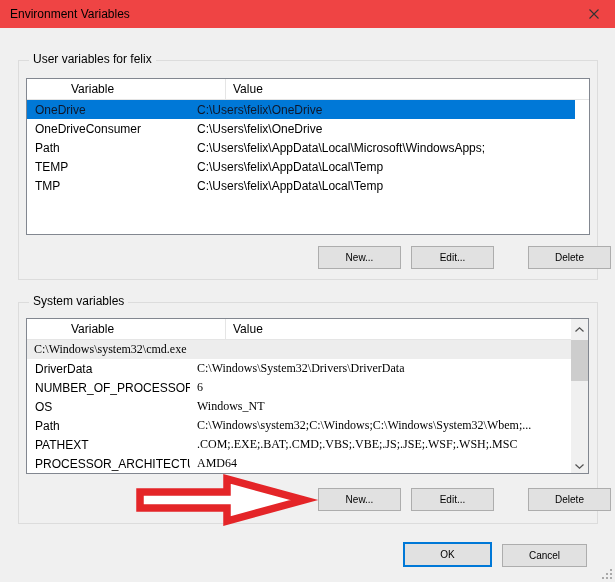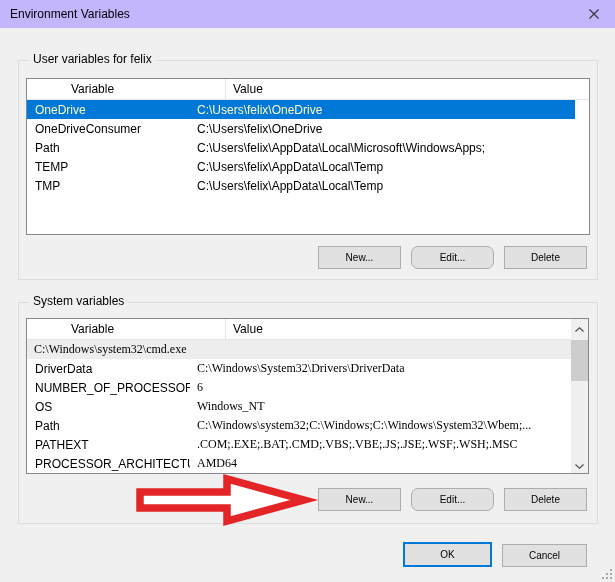--- a/index.html
+++ b/index.html
@@ -2,57 +2,57 @@
 <html><head>
 <meta charset="utf-8">
 <style>
   * { margin:0; padding:0; box-sizing:border-box; }
   html,body { background:#f0f0f0; }
   body { font-family:"Liberation Sans","DejaVu Sans",sans-serif; font-size:12px; color:#000; }
 
   .dialog { position:relative; width:615px; height:582px; background:#f0f0f0; overflow:hidden; }
 
   
-  .titlebar { position:absolute; top:0; left:0; width:615px; height:28px; background:#c4b5fd; }
+  .titlebar { position:absolute; top:0; left:0; width:615px; height:28px; background:#ef4444; }
   .title-text { position:absolute; left:10px; top:0; line-height:28px; color:#000; }
   .close-btn { position:absolute; top:0; right:0; width:42px; height:28px; display:flex; align-items:center; justify-content:center; cursor:default; }
   .close-btn svg { display:block; }
 
   
   .group { position:absolute; left:18px; width:580px; border:1px solid #dcdcdc; }
   .group-user { top:60px; height:220px; }
   .group-system { top:302px; height:222px; }
   .group-label { position:absolute; top:-9px; left:10px; background:#f0f0f0; padding:0 4px; white-space:nowrap; }
 
   
   .listview { position:absolute; background:#ffffff; border:1px solid #828790; overflow:hidden; }
   .lv-user { left:26px; top:78px; width:564px; height:157px; }
   .lv-system { left:26px; top:318px; width:563px; height:156px; }
   .lv-header { display:flex; height:21px; border-bottom:1px solid #e5e5e5; background:#fff; }
   .lv-header .hcol1 { width:163px; padding:3px 0 0 8px; border-right:1px solid #e5e5e5; white-space:nowrap; overflow:hidden;margin-left:36px; }
   .lv-header .hcol2 { flex:1; padding:3px 0 0 7px; white-space:nowrap; overflow:hidden; }
   .lv-row { display:flex; height:19px; width:548px; align-items:center; }
   .lv-row .c1 { width:163px; padding-left:8px; white-space:nowrap; overflow:hidden; }
   .lv-row .c2 { width:385px; padding-left:7px; white-space:nowrap; overflow:hidden; }
-  .lv-row.selected { background:#0078d7; color:#fef9c3; }
+  .lv-row.selected { background:#0078d7; color:#0f172a; }
   .lv-row.hover { background:#ededed; }
   .lv-system .lv-row { width:546px; }
   .lv-system .lv-row .c2 { width:376px;font-family:Liberation Serif, serif; }
 
   
   .vscroll { position:absolute; top:0; right:0; width:17px; height:154px; background:#f0f0f0; }
   .vs-arrow { position:absolute; left:0; width:17px; height:17px; display:flex; align-items:center; justify-content:center; }
   .vs-up { top:0; } .vs-down { bottom:0; }
   .vs-thumb { position:absolute; left:0; top:21px; width:17px; height:41px; background:#cdcdcd; }
 
   
   .btn { position:absolute; width:83px; height:23px; background:#e1e1e1; border:1px solid #adadad; text-align:center; line-height:21px; font-size:10px; cursor:default; }
   .btn-default { border:2px solid #0078d7; line-height:19px; }
   .r1 { top:246px; } .r2 { top:488px; }
-  .b-new { left:318px; } .b-edit { left:411px;border-radius:7px; } .b-del { left:504px; }
+  .b-new { left:318px; } .b-edit { left:411px; } .b-del { left:528px; }
   .b-ok { left:403px; top:542px; width:89px; height:25px; }
   .b-cancel { left:502px; top:544px; width:85px; }
 
   
   .arrow-anno { position:absolute; left:125px; top:472px; width:190px; height:56px; overflow:visible; pointer-events:none; }
 
   
   .grip { position:absolute; right:2px; bottom:2px; }
 </style>
 </head>

